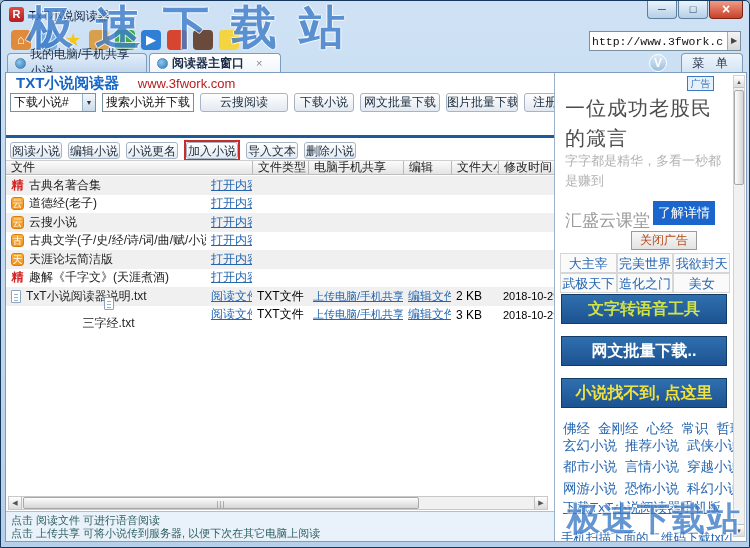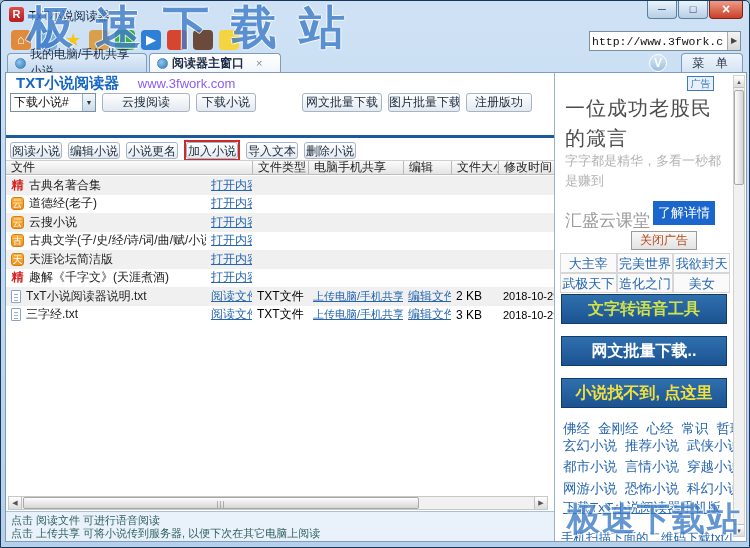--- a/index.html
+++ b/index.html
@@ -41,21 +41,21 @@
            font-size:12px; text-align:center; line-height:17px; }
   .menu-tab { position:absolute; right:2px; top:0; width:62px; height:24px; border:1px solid #7d9cbe; border-bottom:none;
               border-radius:4px 4px 0 0; background:linear-gradient(#eef5fc,#cfe0f0); font-size:12px; color:#1a2a44;
               text-align:center; line-height:18px; letter-spacing:4px; }
   
   .content { position:absolute; top:71px; left:4px; width:742px; height:470px; background:#fff;
              border:1px solid #7d9cbe; }
   .main { position:absolute; left:0; top:0; width:548px; height:438px; background:#fff; overflow:hidden; }
   .main-header { position:absolute; top:1px; left:10px; height:18px; white-space:nowrap; }
   .main-title { font-size:15px; font-weight:bold; color:#1565c5; }
-  .main-site { font-size:13px; color:#8b5cf6; margin-left:14px; }
+  .main-site { font-size:13px; color:#b91c1c; margin-left:14px; }
   .controls { position:absolute; top:20px; left:4px; height:19px; display:flex; gap:6px; align-items:center; }
   .select { width:86px; height:19px; border:1px solid #78909f; background:#fff; display:flex; align-items:center; }
   .select .sel-text { flex:1; font-size:12px; color:#111; padding-left:3px; white-space:nowrap; overflow:hidden; }
   .sel-arrow { width:13px; height:17px; background:linear-gradient(#f2f7fc,#c9daea); border-left:1px solid #9ab0c4;
                font-size:7px; color:#333; text-align:center; line-height:17px; }
   .search-input { width:92px; height:19px; border:1px solid #78909f; font-size:12px; color:#111; padding:0 3px; outline:none; }
   .btn { height:19px; border:1px solid #a8b4c4; border-radius:3px; background:linear-gradient(#fefefe,#e3e9f1);
          font-size:12px; color:#1a2a3a; white-space:nowrap; overflow:hidden; }
   .btn.sm { height:17px; width:52px; font-size:12px; }
   .shelf { position:absolute; top:44px; left:4px; height:18px; display:flex; gap:6px; }
@@ -181,24 +181,25 @@
       <div class="main-header">
         <span class="main-title">TXT小说阅读器</span>
         <span class="main-site">www.3fwork.com</span>
       </div>
 
       <div class="controls">
         <div class="select">
           <span class="sel-text">下载小说#</span>
           <span class="sel-arrow">▼</span>
         </div>
+        <input class="search-input" value="搜索小说并下载" style="">
         <span id="control-buttons" style="display:flex; gap:6px;">
             <button class="btn" style="width: 88px;">云搜阅读</button>
             <button class="btn" style="width: 60px;">下载小说</button>
-            <button class="btn" style="width: 80px; margin-left: 40px;">网文批量下载</button>
+            <button class="btn" style="width: 80px;">网文批量下载</button>
             <button class="btn" style="width: 72px;">图片批量下载</button>
             <button class="btn" style="width: 66px;">注册版功</button>
           </span>
       </div>
 
       <div class="shelf-underline"></div>
 
       <div class="actions" id="action-row">
           <button class="btn sm">阅读小说</button>
           <button class="btn sm">编辑小说</button>
@@ -298,21 +299,21 @@
               <span>TxT小说阅读器说明.txt</span>
             </div>
             <div class="td" style="width: 46px;"><span class="link">阅读文件</span></div>
             <div class="td" style="width: 56px;"><span>TXT文件</span></div>
             <div class="td small" style="width: 95px;"><span class="link">上传电脑/手机共享</span></div>
             <div class="td" style="width: 48px;"><span class="link">编辑文件</span></div>
             <div class="td" style="width: 47px;"><span>2 KB</span></div>
             <div class="td small" style="flex: 1 1 0%;"><span>2018-10-29 0</span></div>
           </div>
           <div class="trow">
-            <div class="td name" style="width: 200px;">
+            <div class="td name" style="width: 200px; flex-direction: column;">
               <span class="file-icon"></span>
               <span>三字经.txt</span>
             </div>
             <div class="td" style="width: 46px;"><span class="link">阅读文件</span></div>
             <div class="td" style="width: 56px;"><span>TXT文件</span></div>
             <div class="td small" style="width: 95px;"><span class="link">上传电脑/手机共享</span></div>
             <div class="td" style="width: 48px;"><span class="link">编辑文件</span></div>
             <div class="td" style="width: 47px;"><span>3 KB</span></div>
             <div class="td small" style="flex: 1 1 0%;"><span>2018-10-29 0</span></div>
           </div>

